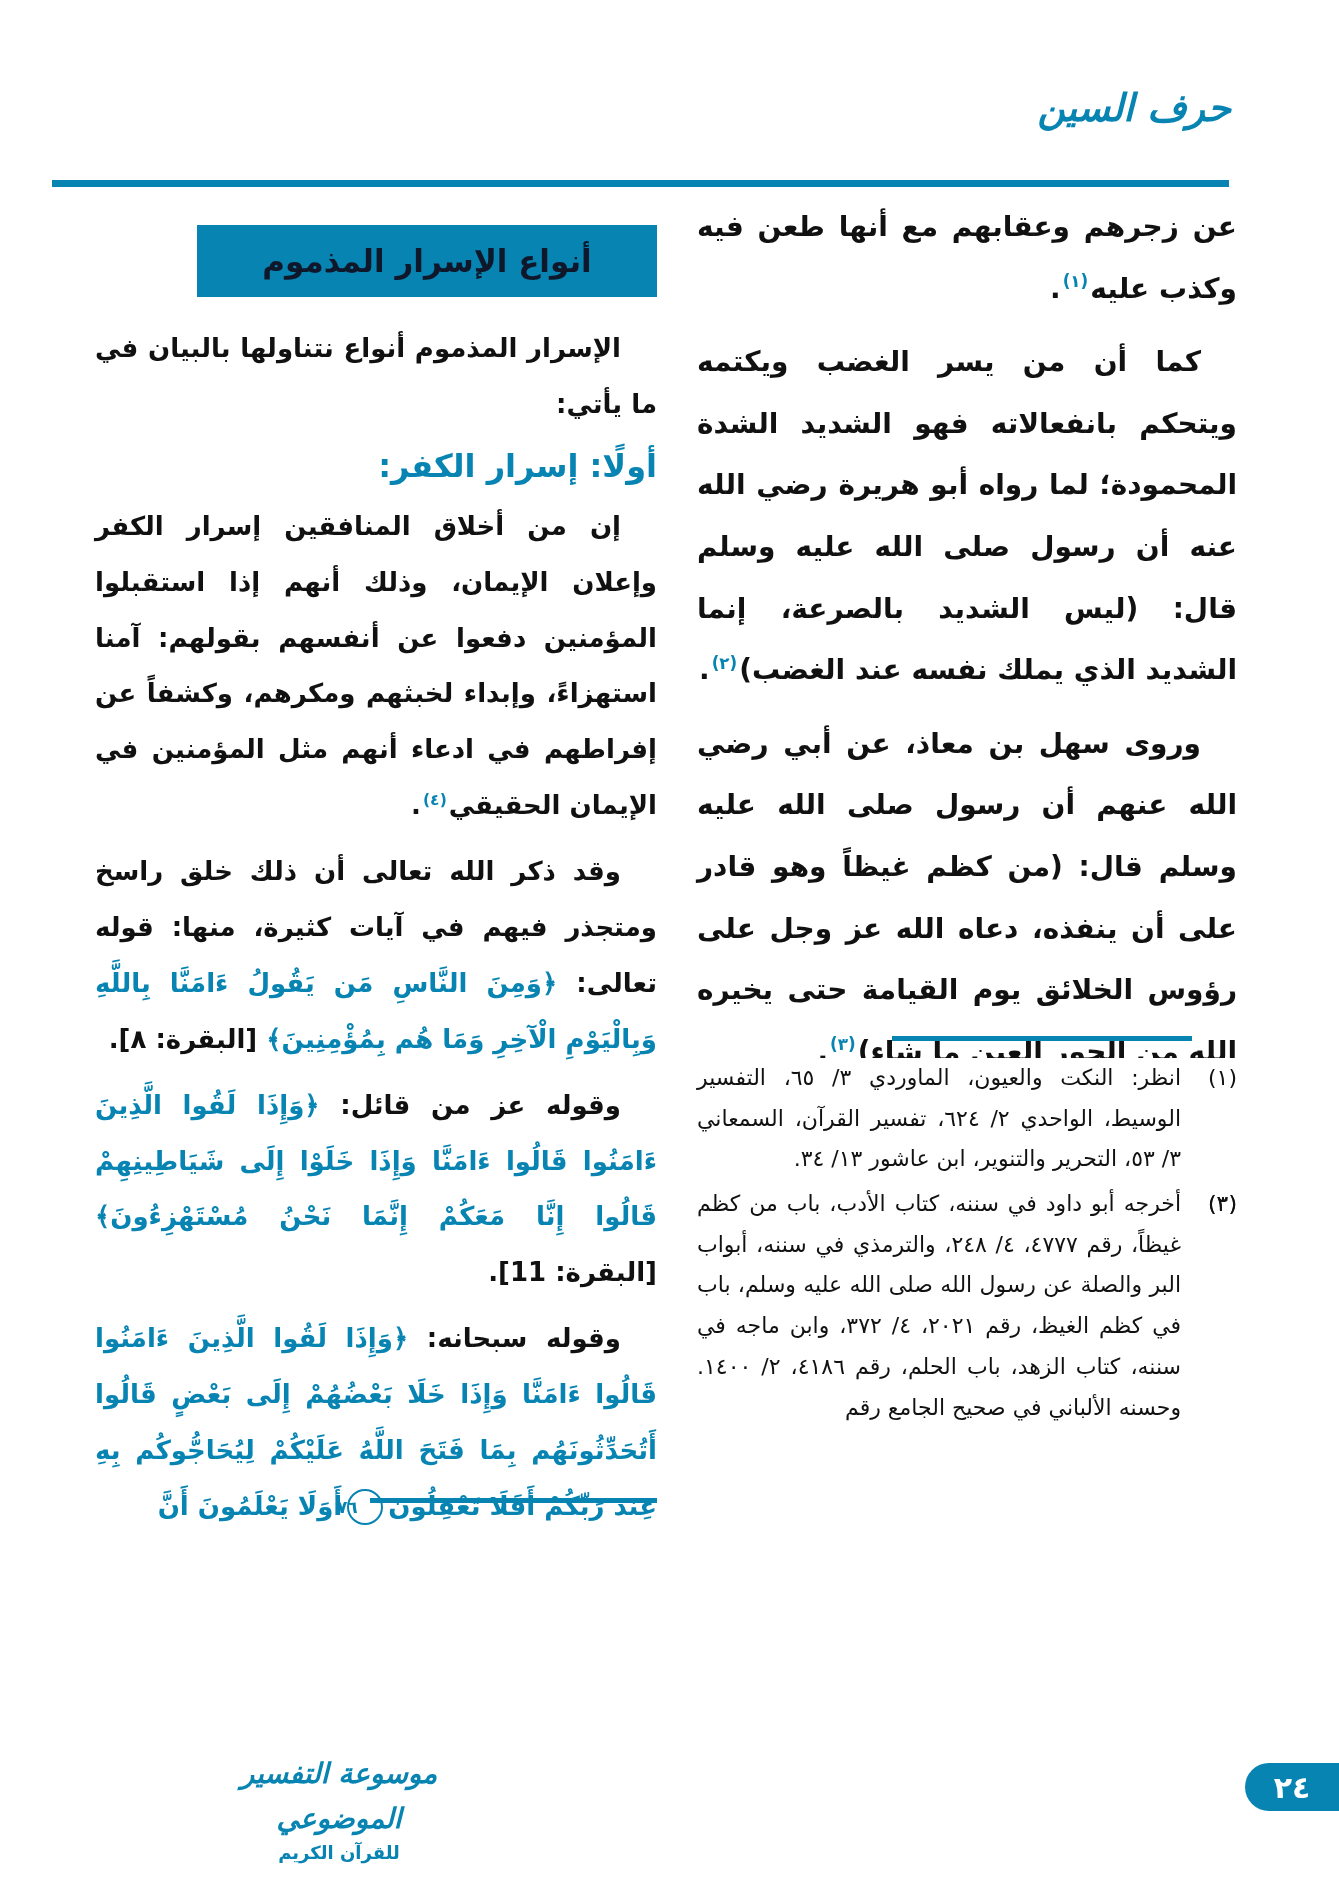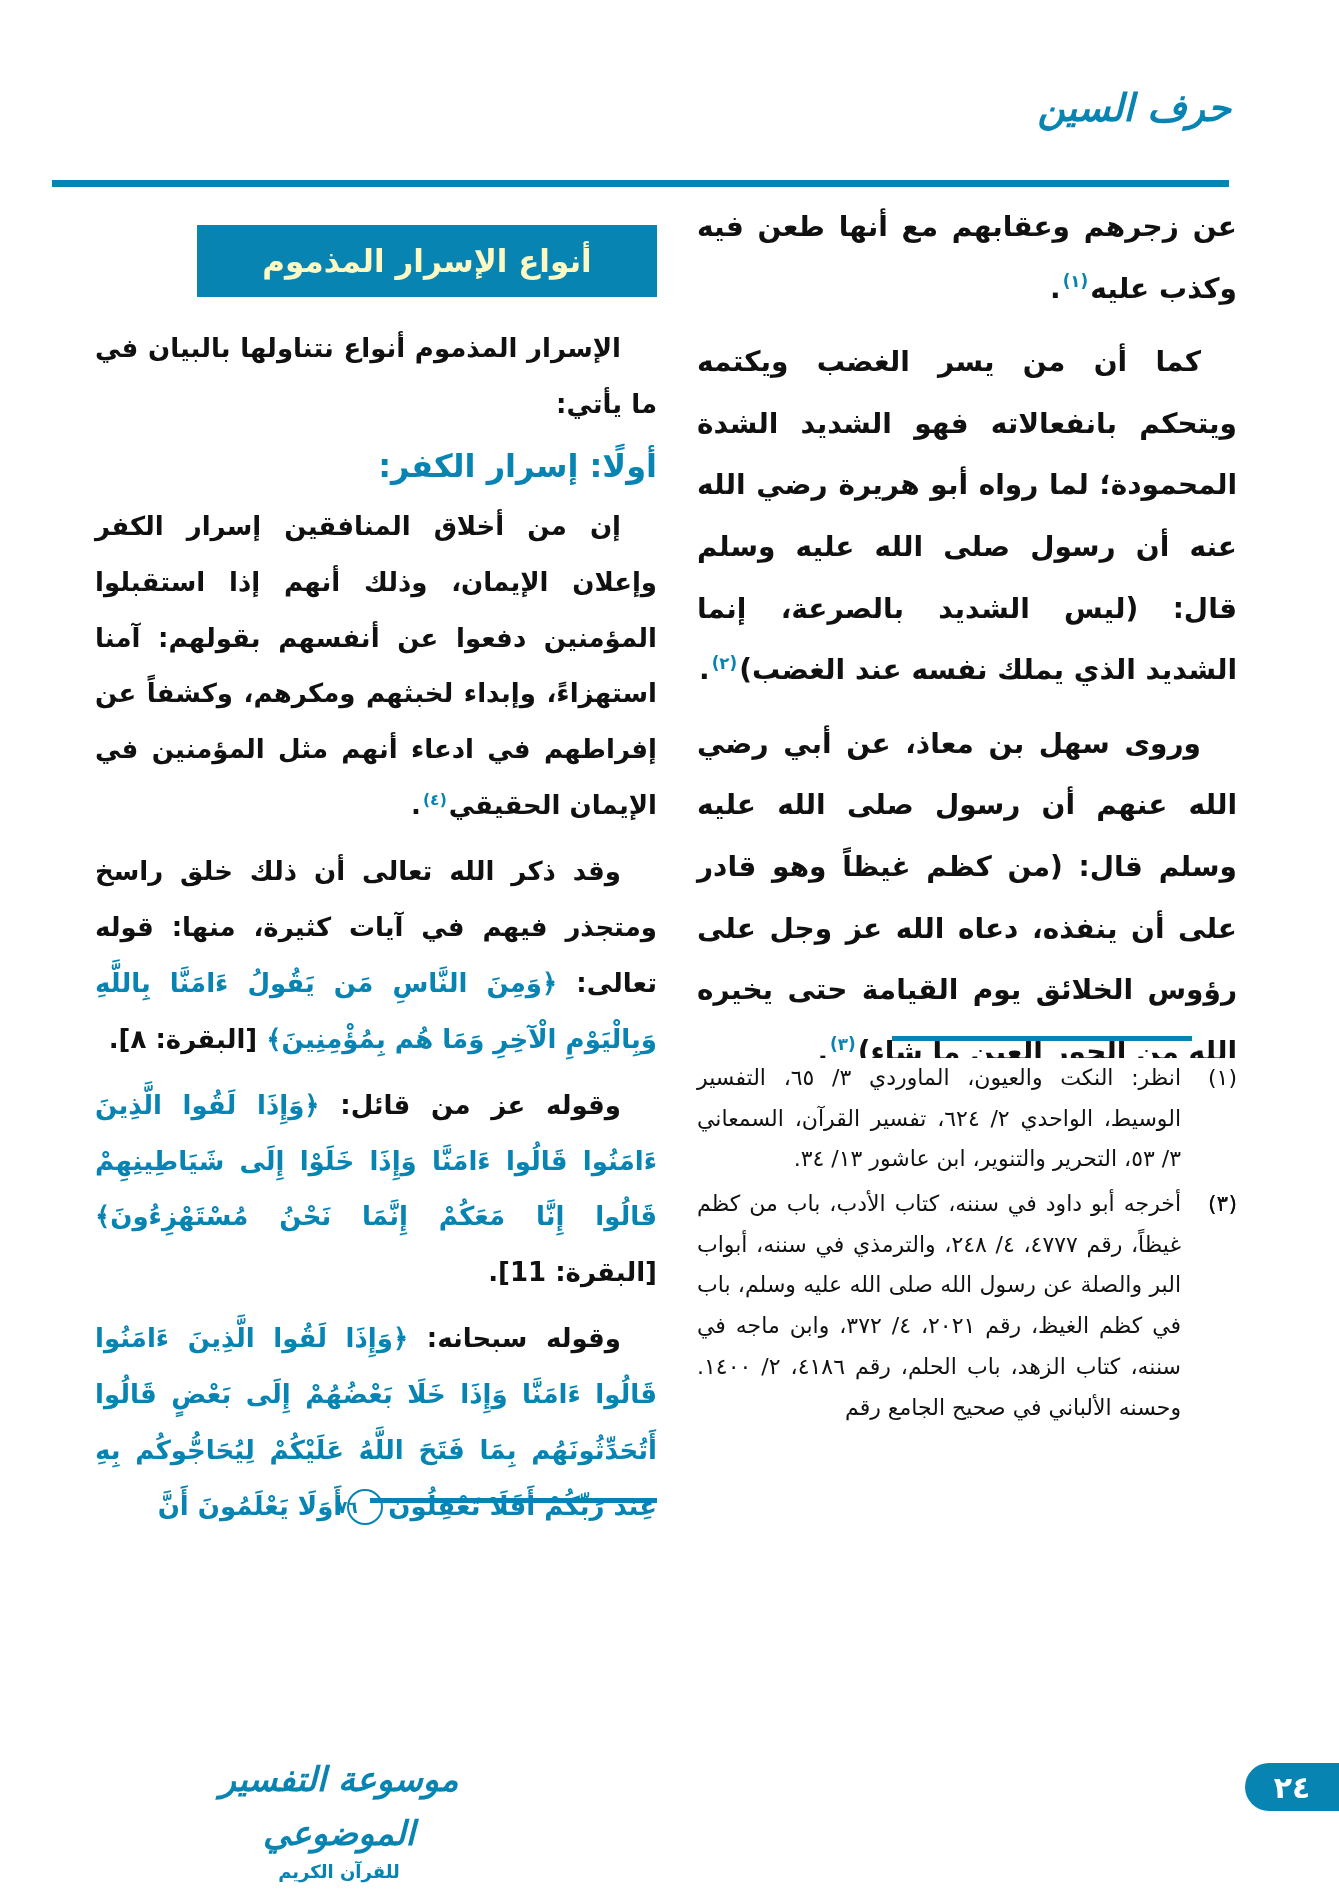--- a/index.html
+++ b/index.html
@@ -31,21 +31,21 @@
   .col-left p.body { font-size:26px; line-height:2.15; margin-bottom:10px; }
   p.indent { text-indent:36px; }
   .hadith { font-weight:bold; }
   .fnmark {
     color:var(--accent); font-size:0.60em; font-weight:bold;
     vertical-align:super; padding:0 2px;
   }
   
   .section-box {
     width:460px; height:72px; background:var(--accent);
-    color:#fef9c3; font-size:31px; font-weight:bold;
+    color:#0f172a; font-size:31px; font-weight:bold;
     text-align:center; line-height:72px; margin-bottom:24px;
   }
   .subheading {
     color:var(--accent); font-size:32px; font-weight:bold;
     margin:14px 0 14px;
   }
   .quran { color:var(--accent); font-weight:bold; }
   .verse-ref { color:var(--ink); font-weight:bold; }
   .ayah-badge {
     display:inline-flex; align-items:center; justify-content:center;
@@ -64,21 +64,21 @@
     position:relative; padding-right:56px;
     font-size:22px; line-height:1.85; text-align:justify; margin-bottom:4px;
   }
   .footnote .fn-marker { position:absolute; right:0; top:0; }
   .footnote.cont { text-align:left; }
   
   .footer-logo {
     position:absolute; left:199px; top:1752px; width:280px;
     text-align:center; color:var(--accent); direction:rtl;
   }
-  .footer-logo .l1 { font-size:34px; font-weight:bold; font-style:italic; line-height:1.6; }
+  .footer-logo .l1 { font-size:28px; font-weight:bold; font-style:italic; line-height:1.6; }
   .footer-logo .l2 { font-size:18px; font-weight:bold; }
   .page-badge {
     position:absolute; right:0; top:1763px; width:94px; height:48px;
     background:var(--accent); border-radius:32px 0 0 32px;
     color:#ffffff; font-size:30px; font-weight:bold;
     display:flex; align-items:center; justify-content:center;
   }
 </style>
 </head>
 <body>

